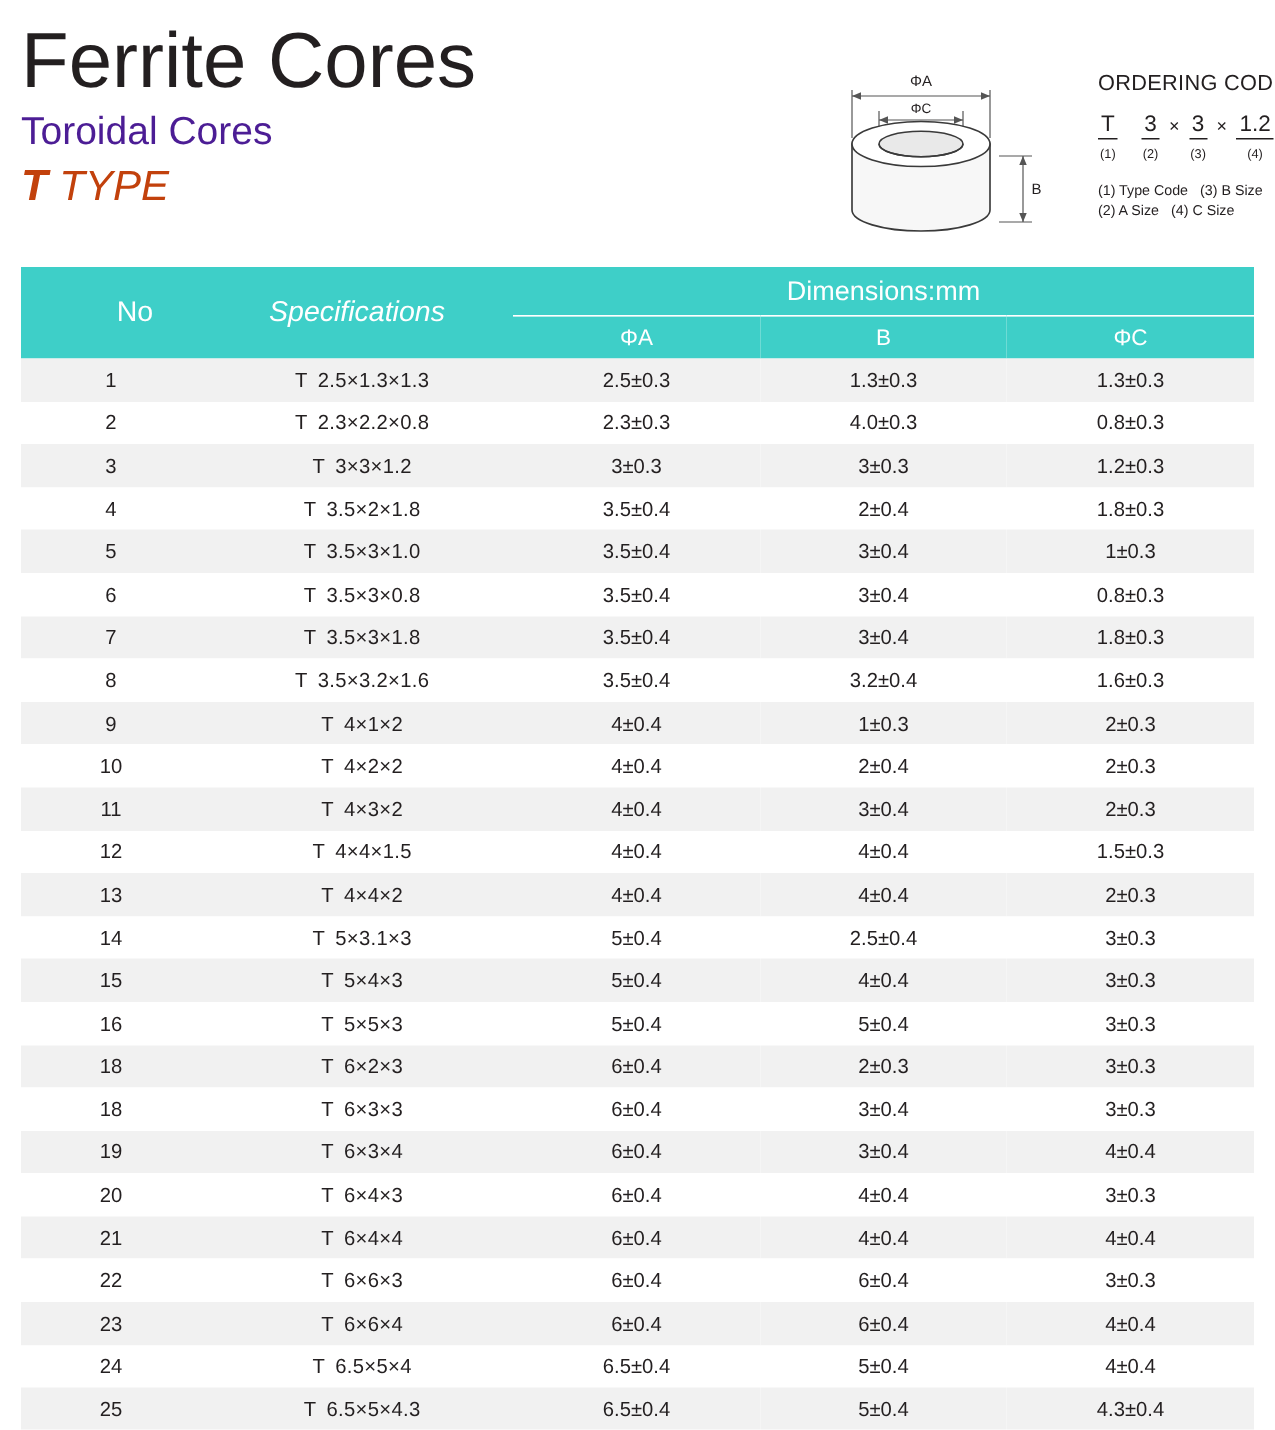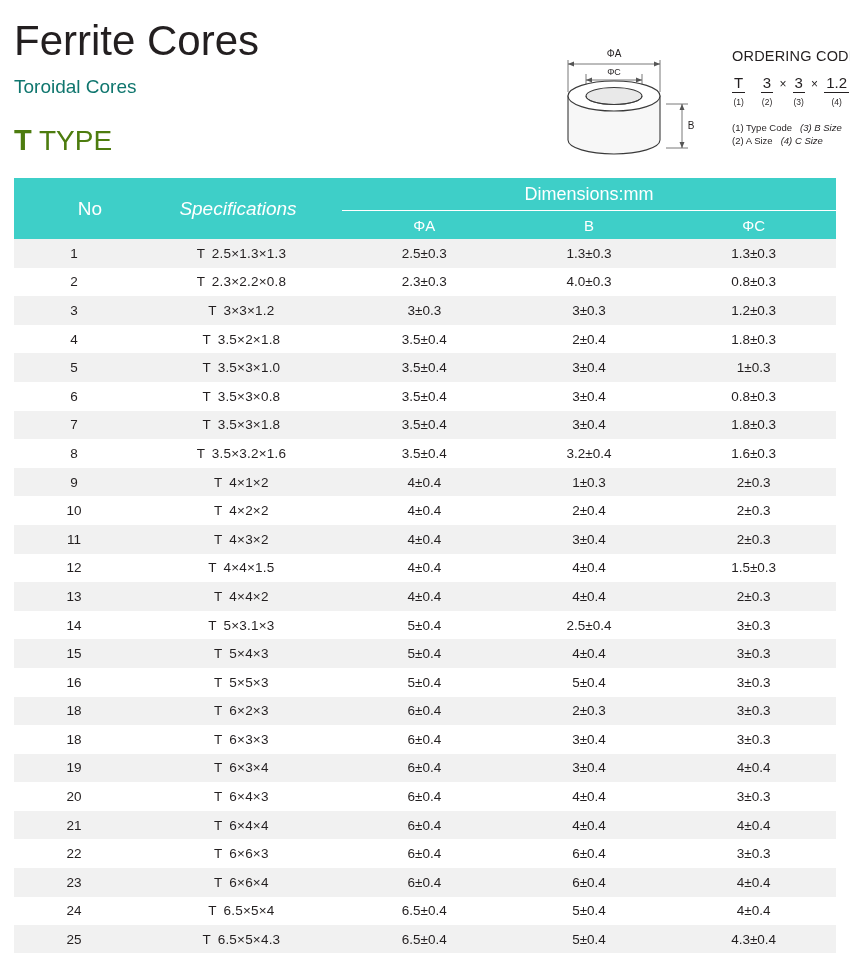--- a/index.html
+++ b/index.html
@@ -25,38 +25,39 @@
   .header {
     position: relative;
     height: 178px;
   }
   .title-block {
     position: absolute;
     left: 14px;
     top: 16px;
   }
   .title-main {
-    font-size: 42px;
+    font-size: 52px;
     font-weight: 400;
     letter-spacing: 0px;
     color: #231f20;
     line-height: 50px;
   }
   .title-sub {
-    font-size: 19px;
+    font-size: 26px;
     font-weight: 400;
-    color: #0f766e;
+    color: #4c1d95;
     line-height: 30px;
     margin-top: 6px;
   }
   .title-type {
     font-size: 28px;
     line-height: 34px;
-    margin-top: 21px;
-    color: #4d7c0f;
+    margin-top: 5px;
+    color: #c2410c;
+    font-style: italic;
   }
   .title-type .bold {
     font-weight: bold;
     font-size: 29px;
   }
 
   
   .drawing {
     position: absolute;
     left: 540px;
@@ -106,21 +107,20 @@
   }
   .ordering-legend {
     margin-top: 10px;
     font-size: 9.5px;
     line-height: 13px;
     white-space: nowrap;
   }
   .ordering-legend span.col2 {
     display: inline-block;
     margin-left: 8px;
-    font-style: italic;
   }
 
   
   table.spec {
     border-collapse: collapse;
     width: 822px;
     margin: 0 14px;
     table-layout: fixed;
   }
   table.spec th, table.spec td {

